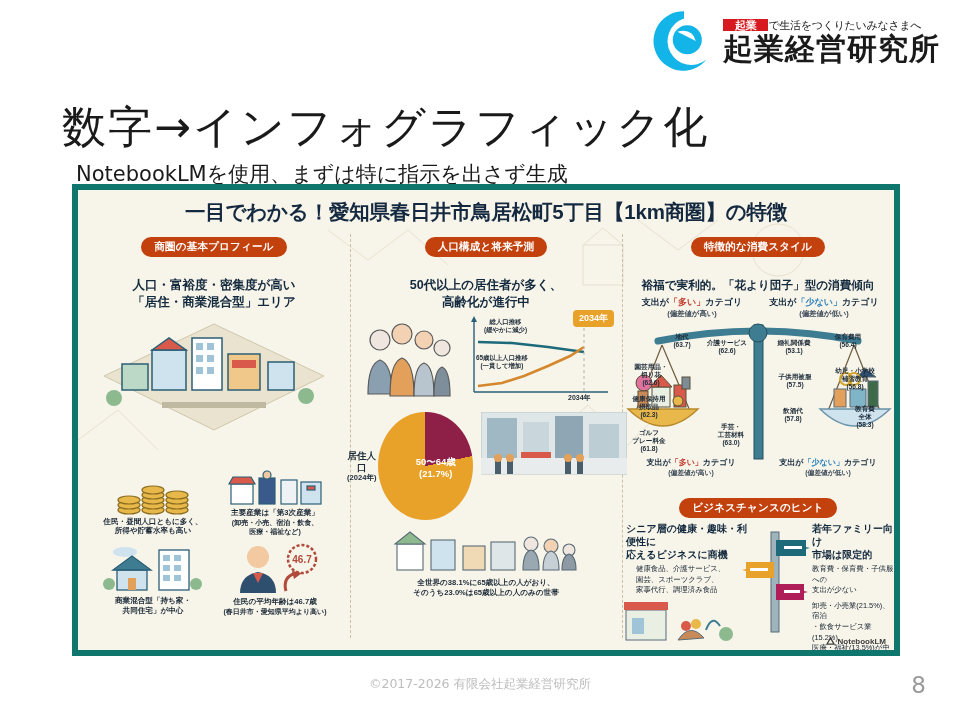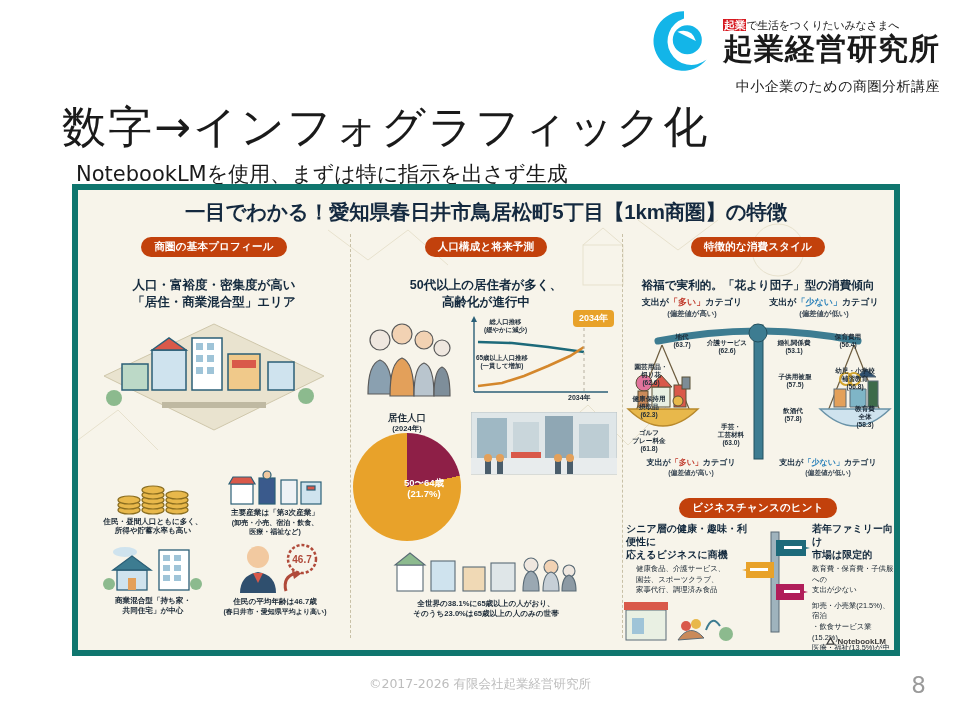--- a/index.html
+++ b/index.html
@@ -13,21 +13,21 @@
   }
   
   .logo-block{
     position:absolute;top:8px;right:20px;
     display:flex;flex-direction:column;align-items:flex-end;
   }
   .logo-row{display:flex;align-items:center;gap:6px;}
   .logo-mark{width:66px;height:66px;flex:none;}
   .logo-text-col{display:flex;flex-direction:column;align-items:flex-start;}
   .logo-tagline{font-size:11px;letter-spacing:-.3px;white-space:nowrap;margin-bottom:1px;}
-  .logo-tagline .hl{background:#d71920;color:#fff;font-weight:bold;padding:0 1px;}
+  .logo-tagline .hl{background:#d71920;color:#fff;font-weight:bold;padding:0 12px;}
   .logo-name{font-size:30px;font-weight:bold;letter-spacing:1px;line-height:1;white-space:nowrap;}
   .logo-sub{font-size:14px;margin-top:4px;letter-spacing:.5px;white-space:nowrap;}
 
   
   .slide-title{
     position:absolute;left:62px;top:98px;
     font-size:44px;font-weight:400;letter-spacing:2px;white-space:nowrap;
     font-family:"DejaVu Sans",sans-serif;
   }
   .slide-subtitle{
@@ -112,21 +112,20 @@
     <svg class="logo-mark" viewBox="0 0 100 100">
       <path d="M50 5 A45 45 0 1 0 84 78 A36 36 0 1 1 50 16 Z" fill="#13b5e8"></path>
       <circle cx="55" cy="48" r="22" fill="#13b5e8"></circle>
       <path d="M40 36 q22 -6 28 14 q-16 -8 -28 -14z" fill="#ffffff"></path>
     </svg>
     <div class="logo-text-col">
       <div class="logo-tagline"><span class="hl">起業</span><span>で生活をつくりたいみなさまへ</span></div>
       <div class="logo-name">起業経営研究所</div>
     </div>
   </div>
-  <div class="logo-sub">中小企業のための商圏分析講座</div>
 </div>
 
 <div class="slide-title">数字→インフォグラフィック化</div>
 <div class="slide-subtitle">NotebookLMを使用、まずは特に指示を出さず生成</div>
 
 <div class="info">
 
   <svg style="position:absolute;left:0;top:0;width:816px;height:460px">
     <polyline class="info-bg-line" points="250,40 290,70 330,40 370,75"></polyline>
     <polyline class="info-bg-line" points="0,250 40,220 80,260"></polyline>
@@ -296,21 +295,21 @@
           <div>65歳以上人口推移</div>
           <div>(一貫して増加)</div>
         </div>
         <div class="badge2034">2034年</div>
         <div class="ch-lab" style="left:106px;top:80px;font-size:7px">2034年</div>
       </div>
     </div>
 
     
     <div style="display:flex;align-items:flex-start;justify-content:center;gap:8px;margin-top:2px">
-      <div style="display:flex;flex-direction:column;align-items:center">
+      <div style="display:flex;align-items:center">
         <div class="pie-title">
           <div>居住人口</div>
           <div style="font-size:7.6px">(2024年)</div>
         </div>
         <div class="pie">
           <div class="pie-label">
             <div>50〜64歳</div>
             <div>(21.7%)</div>
           </div>
         </div>

